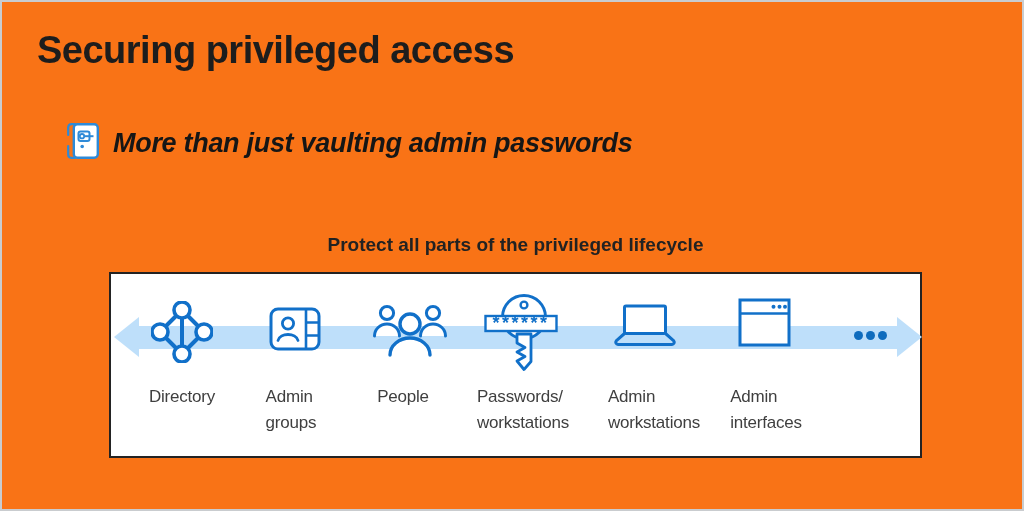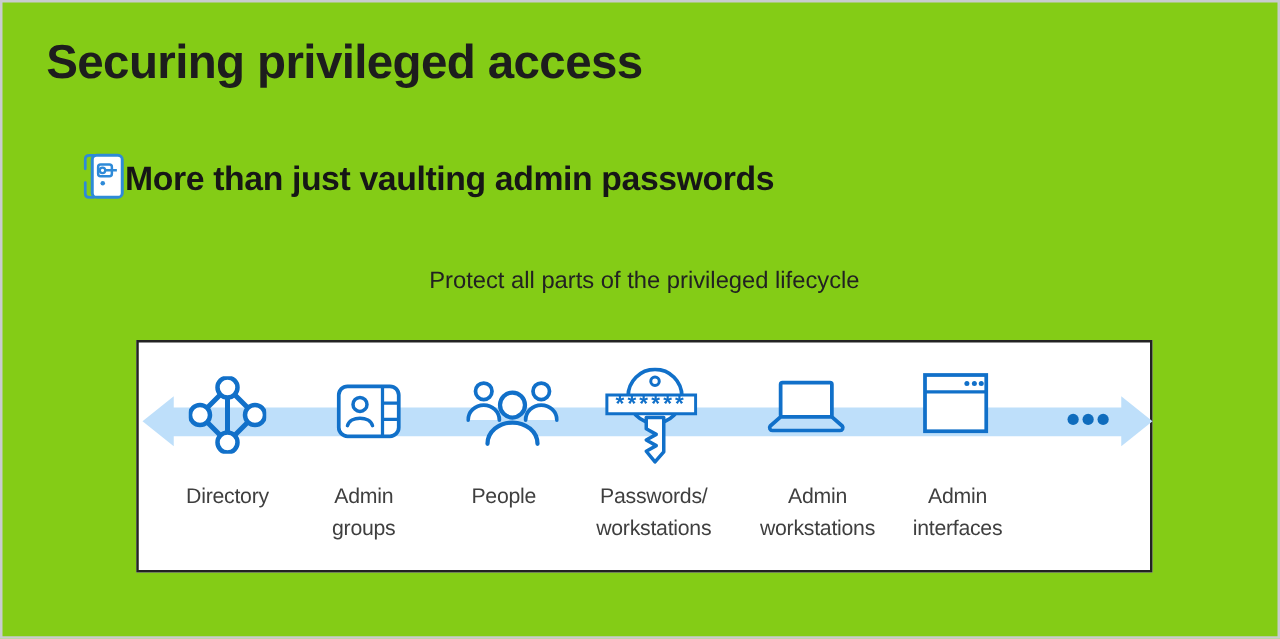--- a/index.html
+++ b/index.html
@@ -1,41 +1,41 @@
 <!DOCTYPE html>
 <html><head>
 <meta charset="utf-8">
 <style>
   html,body{margin:0;padding:0;background:#fff;}
   .slide{
     position:relative;
     width:1024px;height:511px;
     box-sizing:border-box;
-    background:#84cc16;
+    background:#f97316;
     border:2px solid #c9cccf;
     font-family:"Liberation Sans","DejaVu Sans",sans-serif;
     overflow:hidden;
   }
   .title{
     position:absolute;left:35px;top:27px;
     font-size:38px;font-weight:600;color:#1d1d1d;
     letter-spacing:-0.5px;
   }
   .subtitle-row{
     position:absolute;left:64px;top:120px;
-    display:flex;align-items:center;
+    display:flex;align-items:center;gap:13px;font-style:italic;
   }
   .subtitle-text{
     font-size:27px;font-weight:700;color:#161616;
     letter-spacing:-0.3px;
   }
   .diagram-heading{
-    position:absolute;left:107px;top:212px;width:813px;
+    position:absolute;left:107px;top:232px;width:813px;
     text-align:center;
-    font-size:19px;font-weight:400;color:#222;
+    font-size:19px;font-weight:700;color:#222;
   }
   .diagram-box{
     position:absolute;left:107px;top:270px;
     width:813px;height:186px;
     box-sizing:border-box;
     border:2px solid #232323;
     background:#fff;
   }
   .band{
     position:absolute;left:26px;top:52px;width:762px;height:23px;
@@ -59,21 +59,21 @@
     position:absolute;left:743px;top:56.5px;z-index:2;
     display:flex;gap:3px;
   }
   .ellipsis .dot{
     width:9px;height:9px;border-radius:50%;
     background:#0F6CBD;
   }
   .item-label{
     position:absolute;top:110px;z-index:2;
     transform:translateX(-50%);
-    text-align:center;
+    text-align:left;
     white-space:pre-line;
     font-size:17px;line-height:26px;color:#3f3f3f;
     letter-spacing:-0.2px;
   }
   .lbl-0{left:71px;}  .lbl-1{left:180px;} .lbl-2{left:292px;}
   .lbl-3{left:412px;} .lbl-4{left:543px;} .lbl-5{left:655px;}
 </style>
 </head>
 <body>
 

